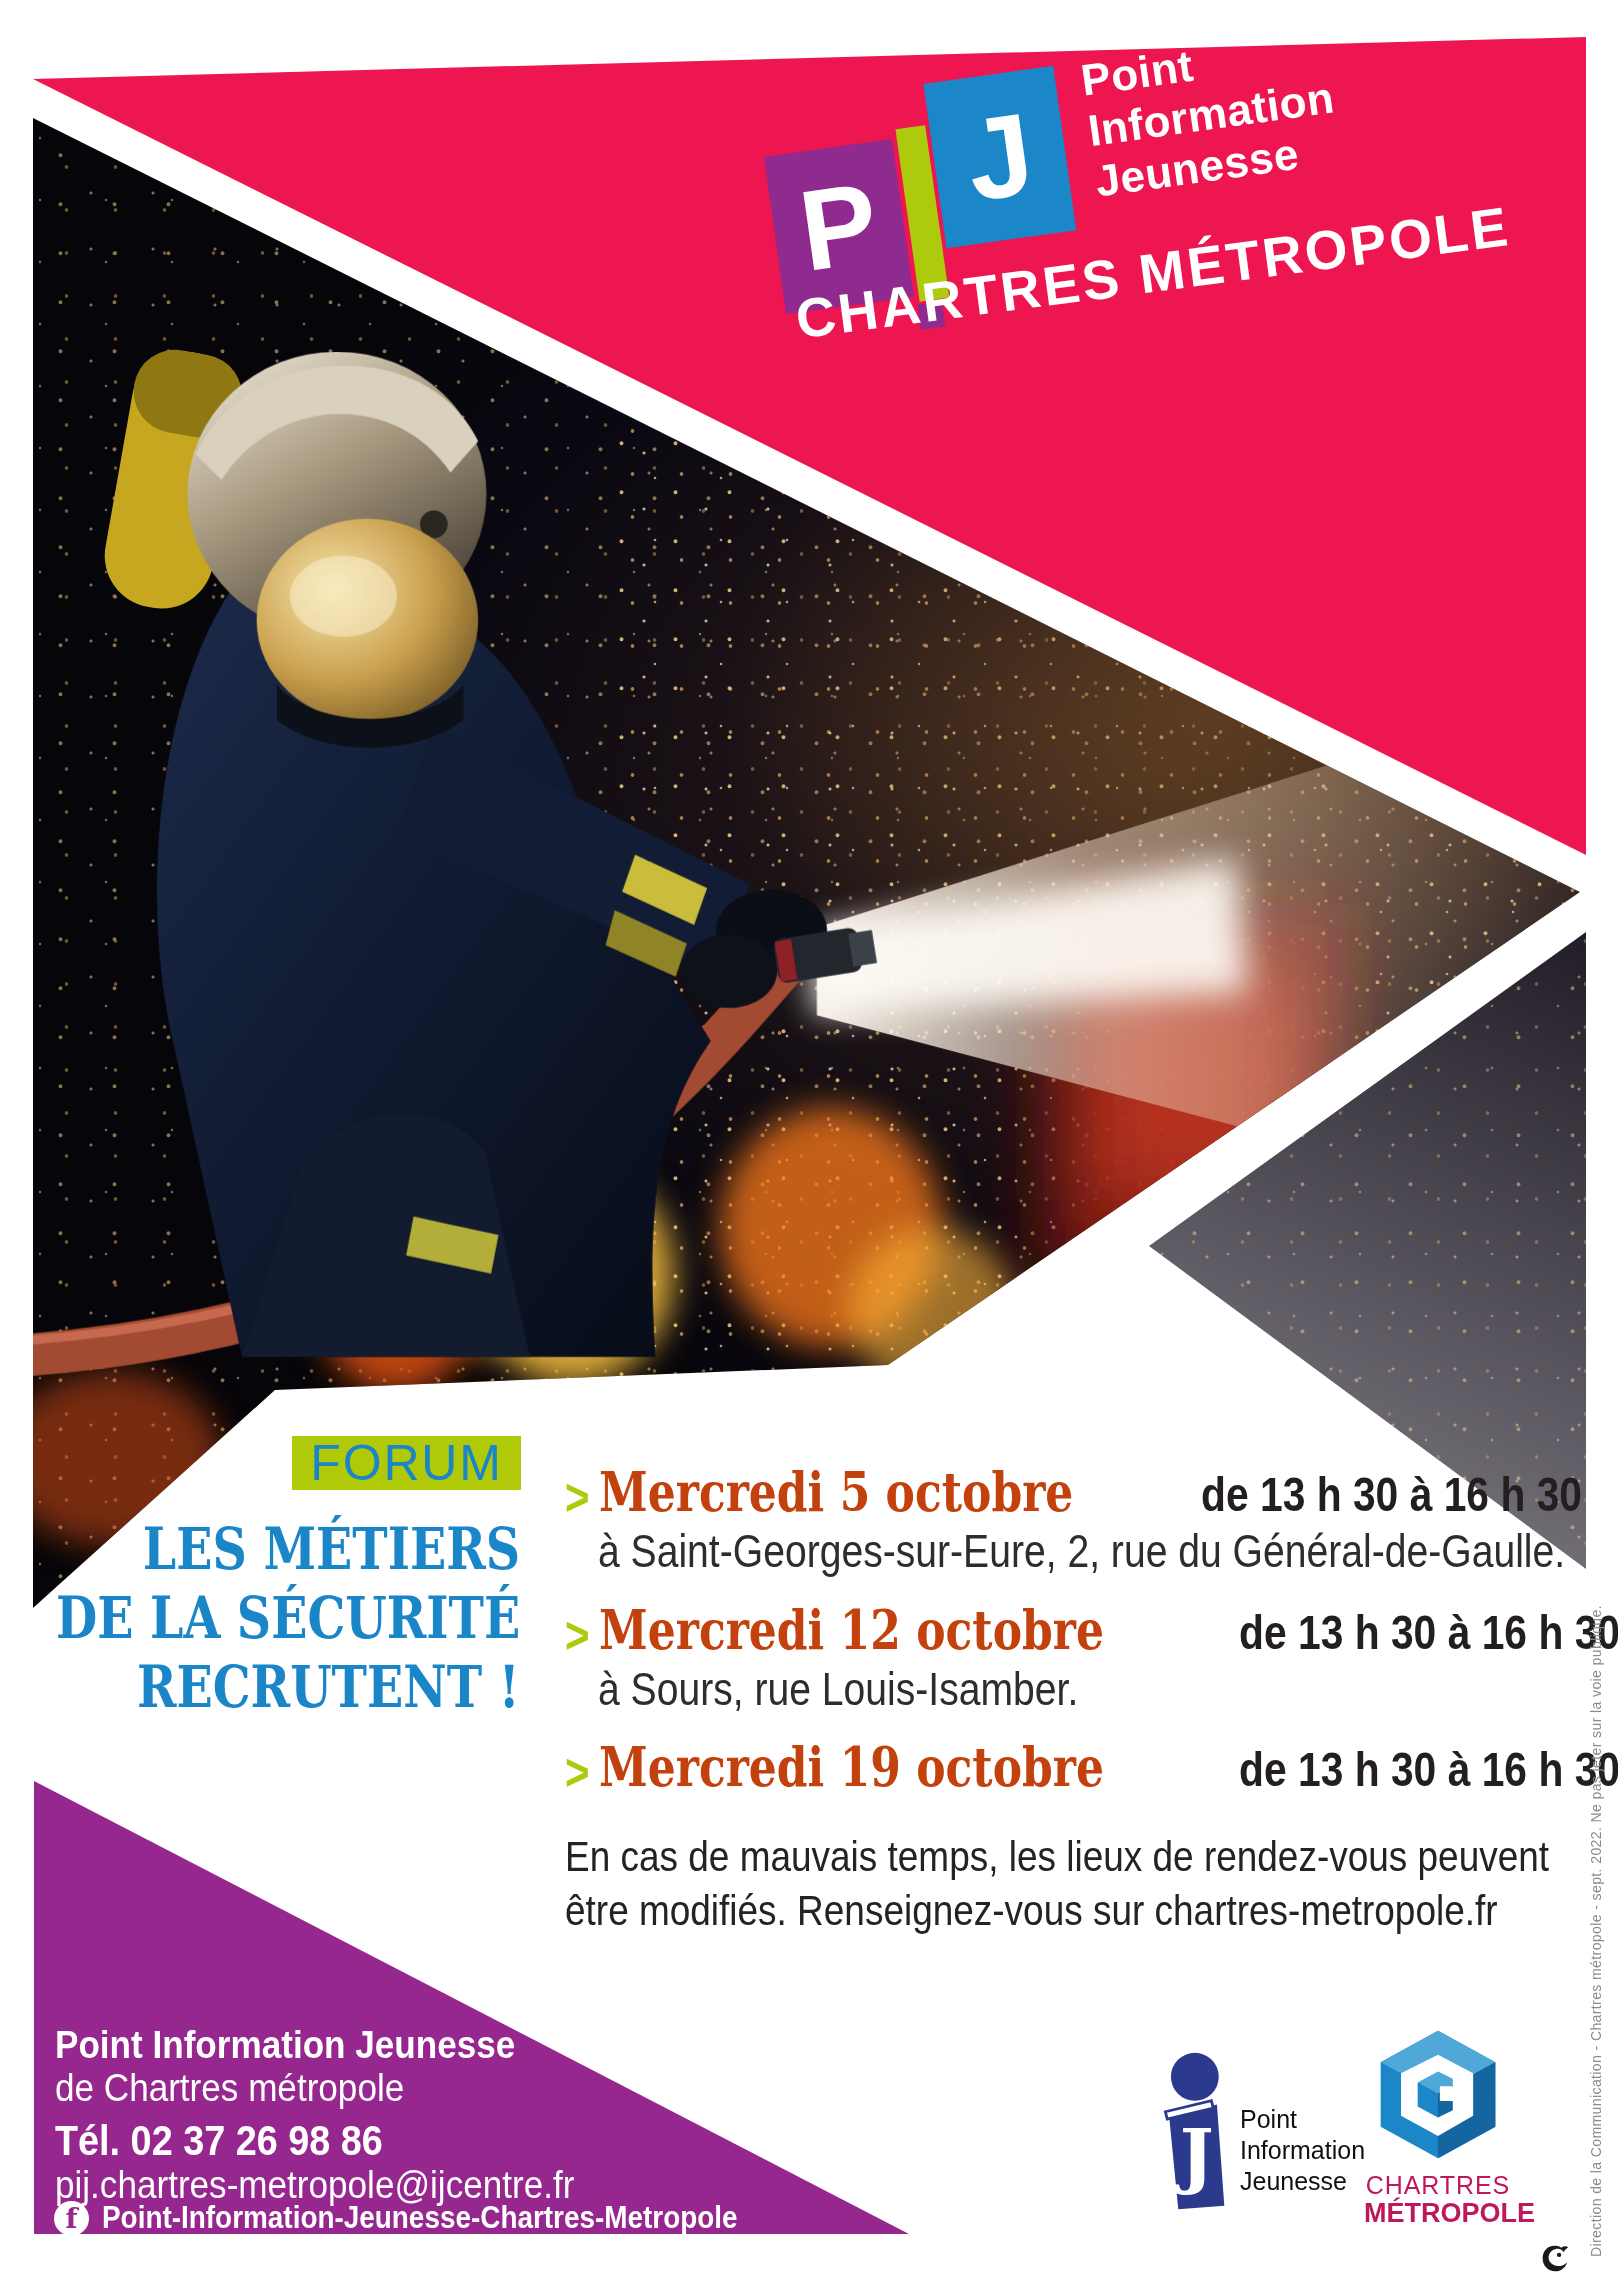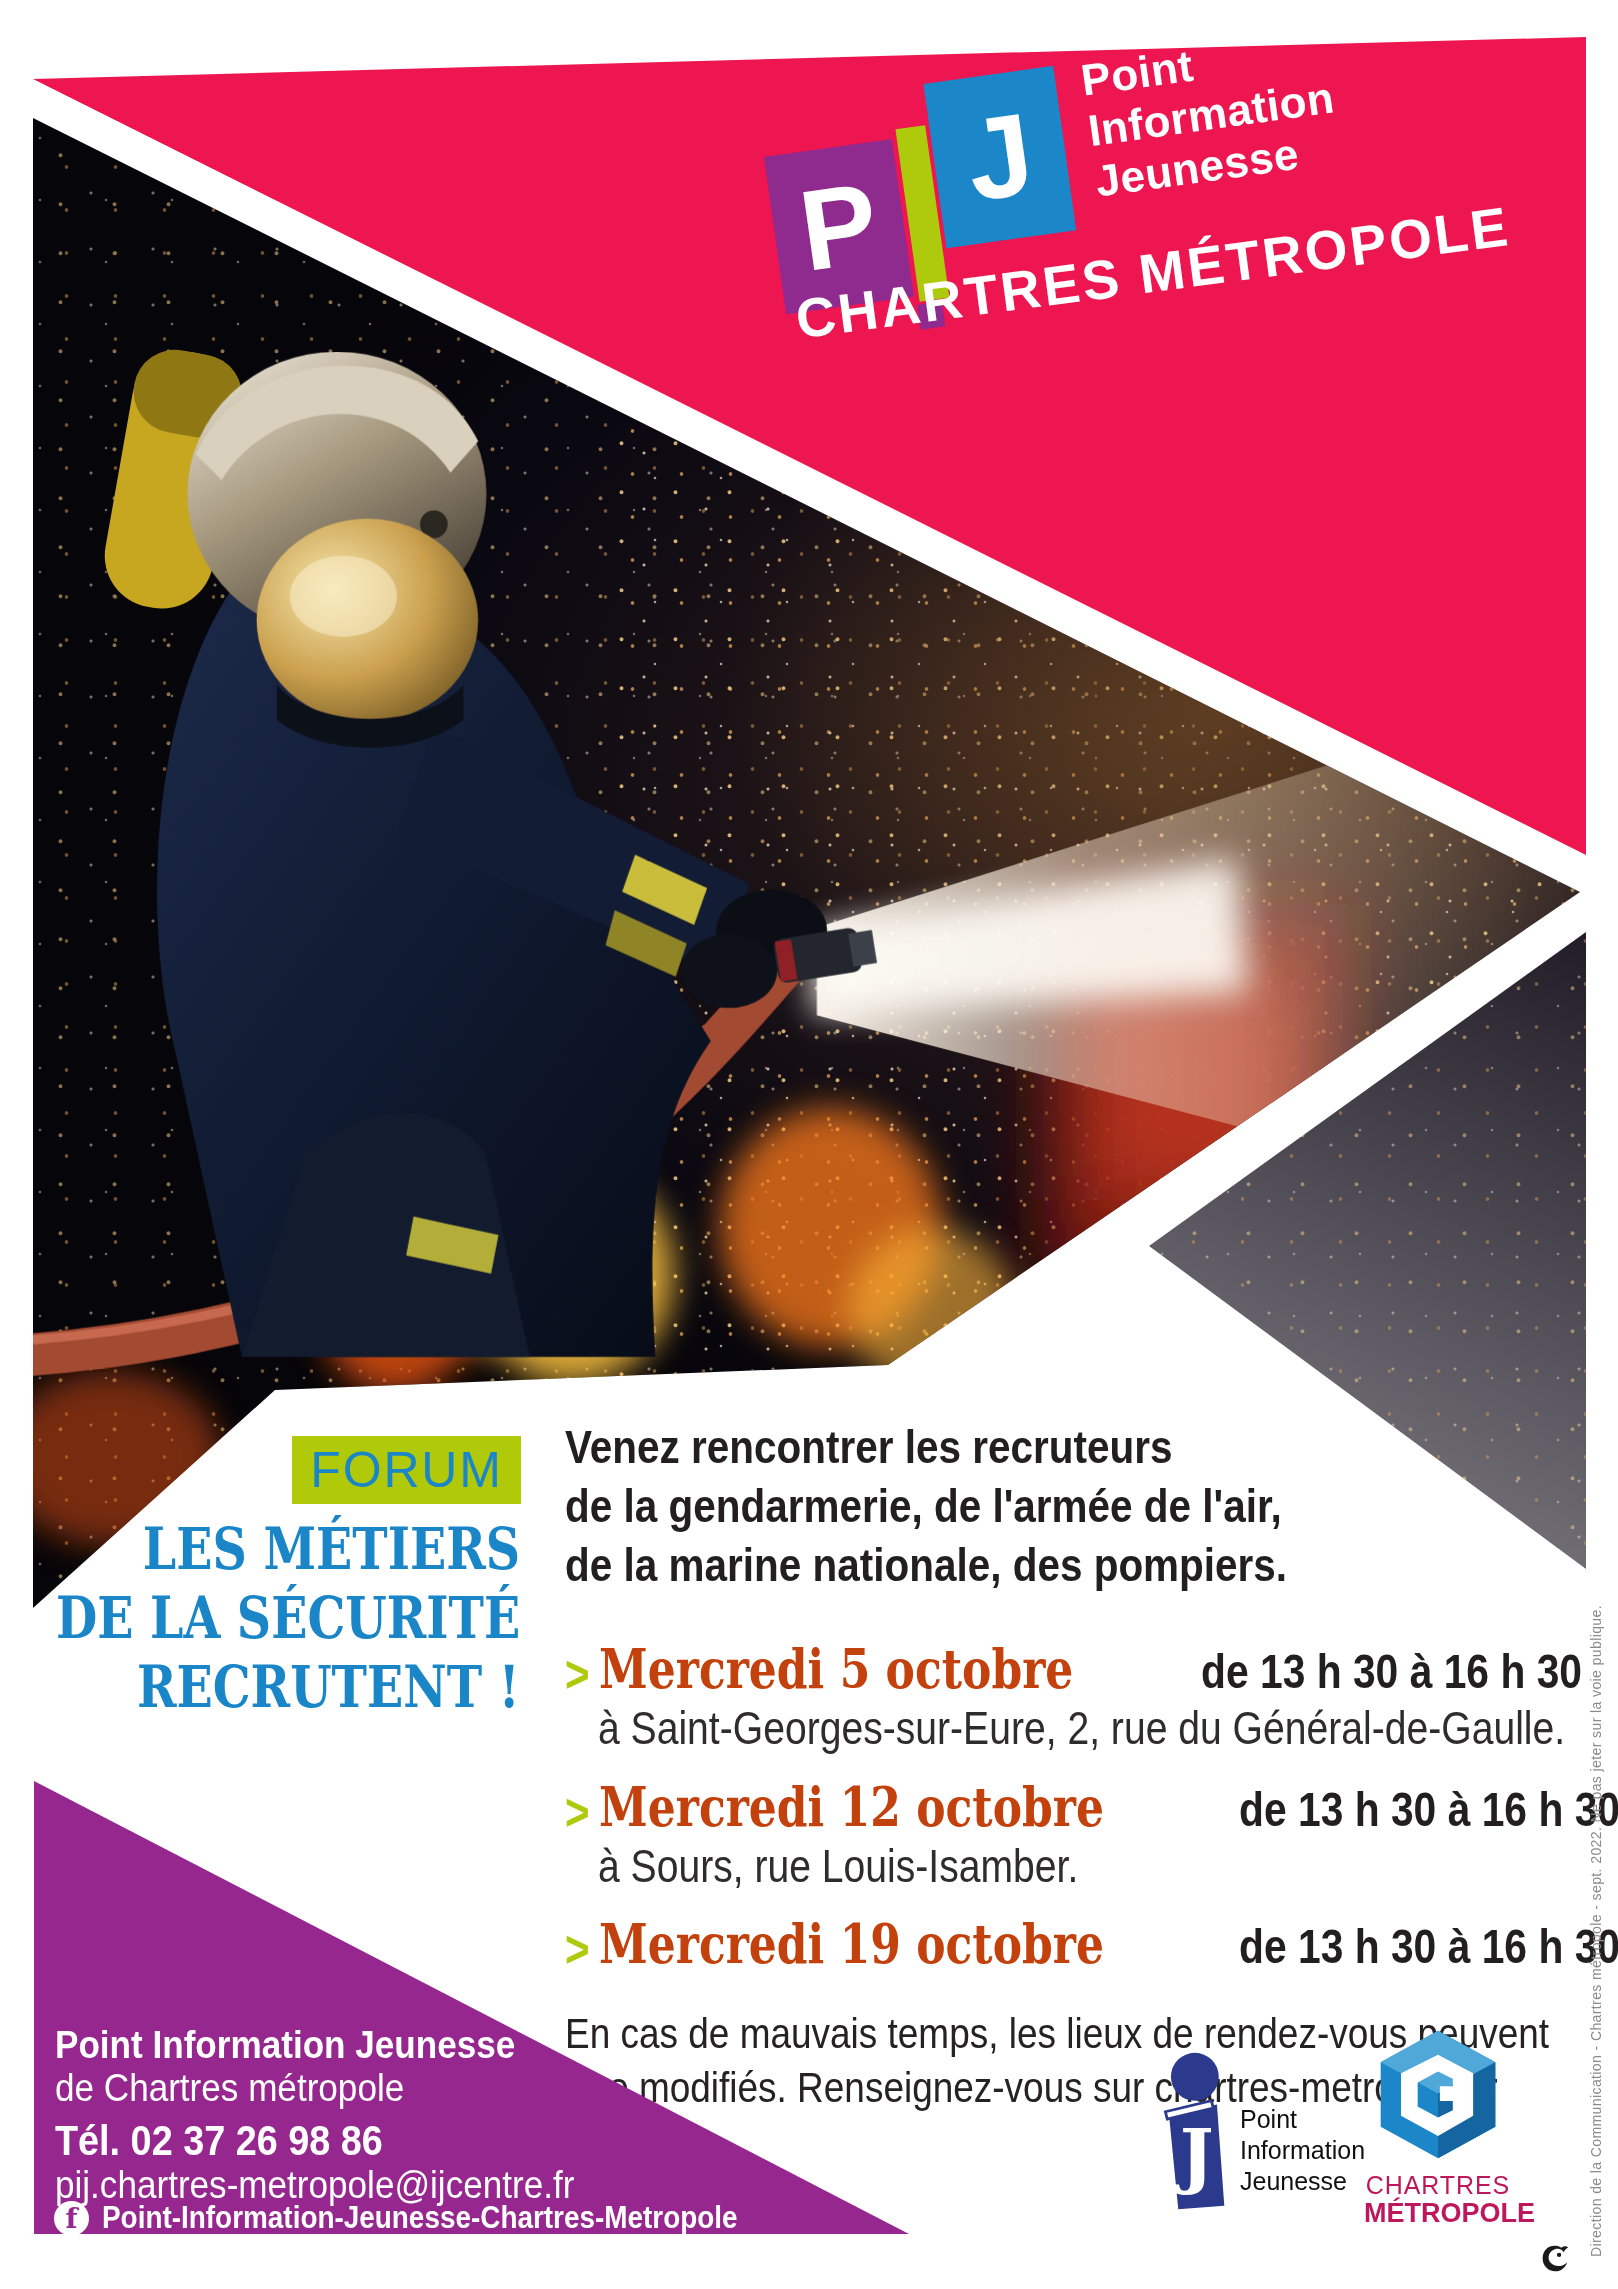--- a/index.html
+++ b/index.html
@@ -31,21 +31,21 @@
   .logo-group{left:781px;top:89px;width:517px;height:249px;transform:rotate(-8deg);transform-origin:55px 185px;}
   .box{position:absolute;display:flex;align-items:center;justify-content:center;color:#fff;font-weight:bold;}
   .box-p{left:0;top:59px;width:129px;height:159px;background:#8f2a8e;font-size:114px;}
   .bar-i{position:absolute;left:134px;top:50px;width:29.5px;height:174px;background:#aeca0c;}
   .dot-i{position:absolute;left:131px;top:227px;width:25px;height:25px;background:#8f2a8e;}
   .box-j{left:168px;top:9.2px;width:131px;height:166px;background:#1b87c9;font-size:116px;}
   .brand{position:absolute;left:325px;top:1.8px;color:#fff;font-size:44px;line-height:51px;font-weight:bold;letter-spacing:0.5px;}
   .region{left:792px;top:288px;width:757px;transform:rotate(-7.5deg);transform-origin:0 0;color:#fff;
           font-size:55px;font-weight:bold;letter-spacing:2.8px;white-space:nowrap;}
   
-  .badge{left:292px;top:1436px;width:229px;height:68px;background:#b0ca0a;color:#1a86c8;
+  .badge{left:292px;top:1436px;width:229px;height:54px;background:#b0ca0a;color:#1a86c8;
          display:flex;align-items:center;justify-content:center;font-size:50px;letter-spacing:1.8px;}
   .headline{right:1099px;top:1515px;width:572px;text-align:right;color:#1a86c8;
             font-family:"DejaVu Serif",serif;font-weight:bold;font-size:58px;line-height:69px;white-space:nowrap;}
   .col{left:565px;top:1418px;width:1015px;color:#231f20;}
   .intro{font-weight:bold;font-size:46px;line-height:59px;white-space:nowrap;}
   .event{white-space:nowrap;}
   .erow{display:flex;align-items:baseline;gap:9.2px;}
   .chev{color:#aeca0c;font-weight:bold;font-size:42px;transform:scaleY(1.25);display:inline-block;}
   .edate{font-family:"DejaVu Serif",serif;font-weight:bold;font-size:55px;color:#c2410c;}
   .etime{font-weight:bold;font-size:48px;color:#231f20;}
@@ -169,25 +169,20 @@
   <div class="abs region">CHARTRES MÉTROPOLE</div>
 
   <div class="abs badge">FORUM</div>
   <div class="abs headline">
     <div><span class="cxr">LES MÉTIERS</span></div>
     <div><span class="cxr">DE LA SÉCURITÉ</span></div>
     <div><span class="cxr">RECRUTENT !</span></div>
   </div>
 
   <div class="abs col">
-    <div class="intro">
-      <div><span class="cx88">Venez rencontrer les recruteurs</span></div>
-      <div><span class="cx88">de la gendarmerie, de l'armée de l'air,</span></div>
-      <div><span class="cx88">de la marine nationale, des pompiers.</span></div>
-    </div>
 
     <div class="event" style="margin-top:41px">
       <div class="erow">
         <span class="chev">&gt;</span>
         <span class="edate"><span class="cx80">Mercredi 5 octobre</span></span>
         <span class="etime"><span class="cx85">de 13 h 30 à 16 h 30</span></span>
       </div>
       <div class="eplace"><span class="cx85">à Saint-Georges-sur-Eure, 2, rue du Général-de-Gaulle.</span></div>
     </div>
 

